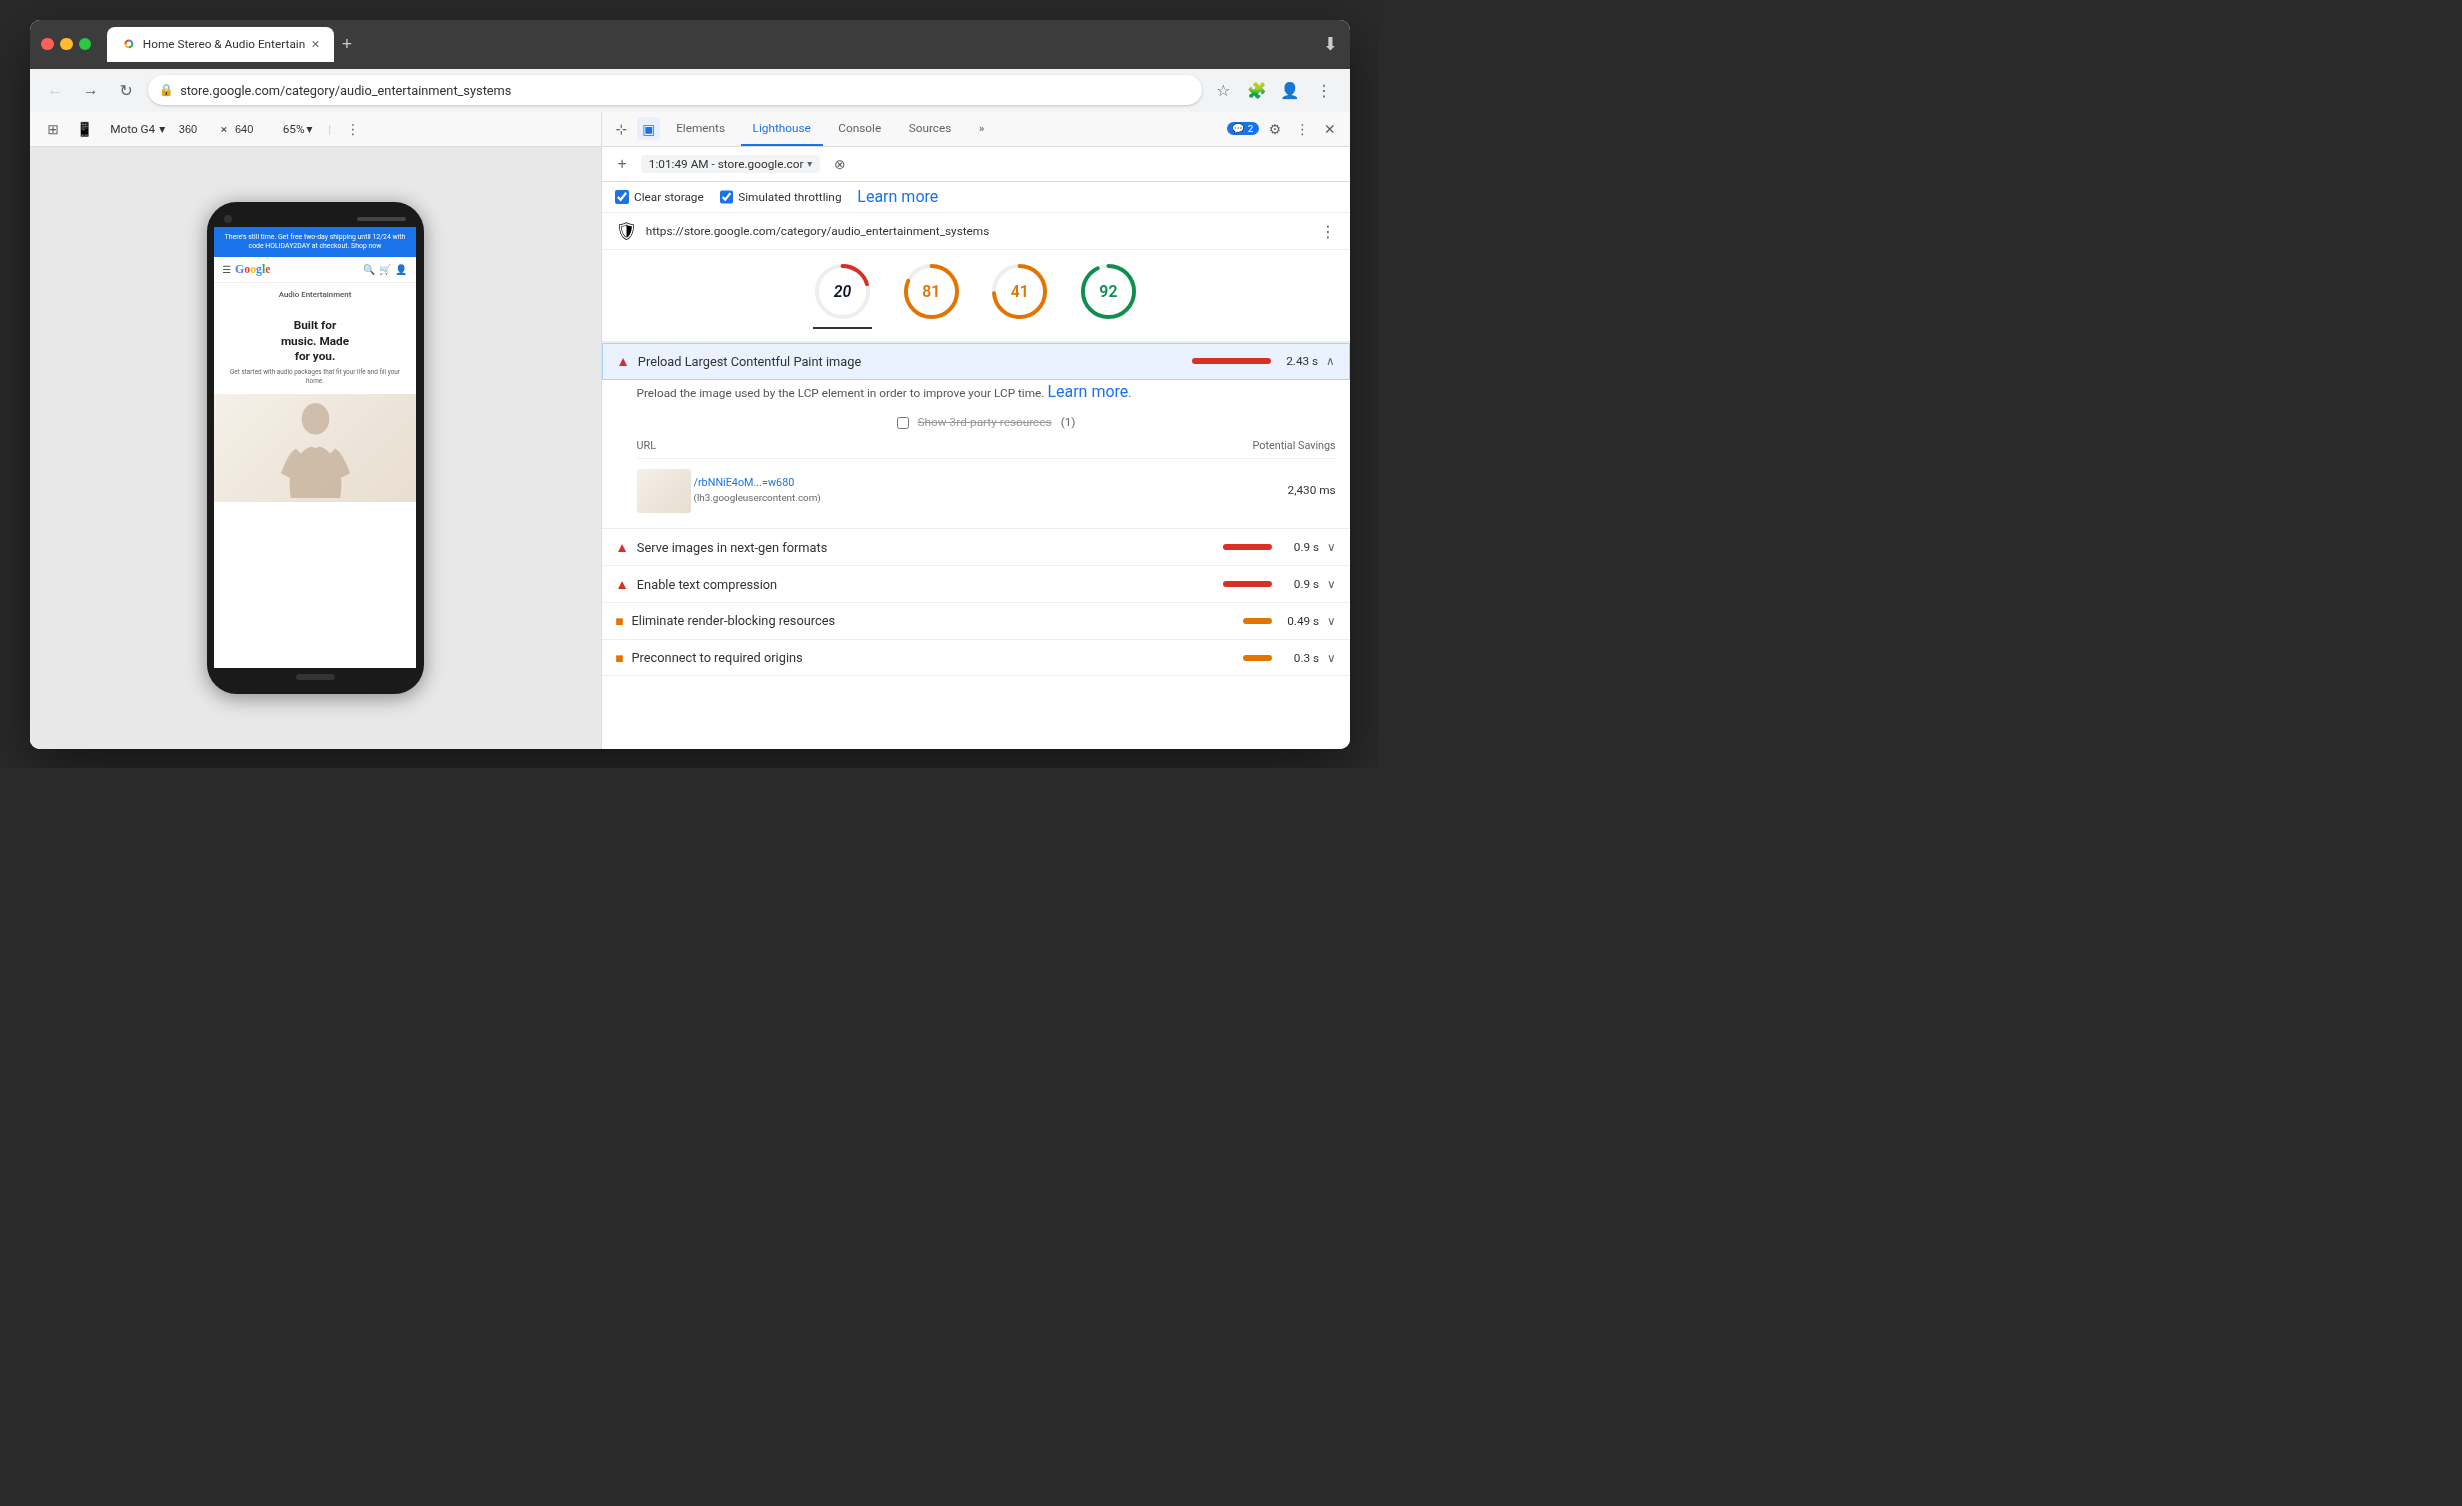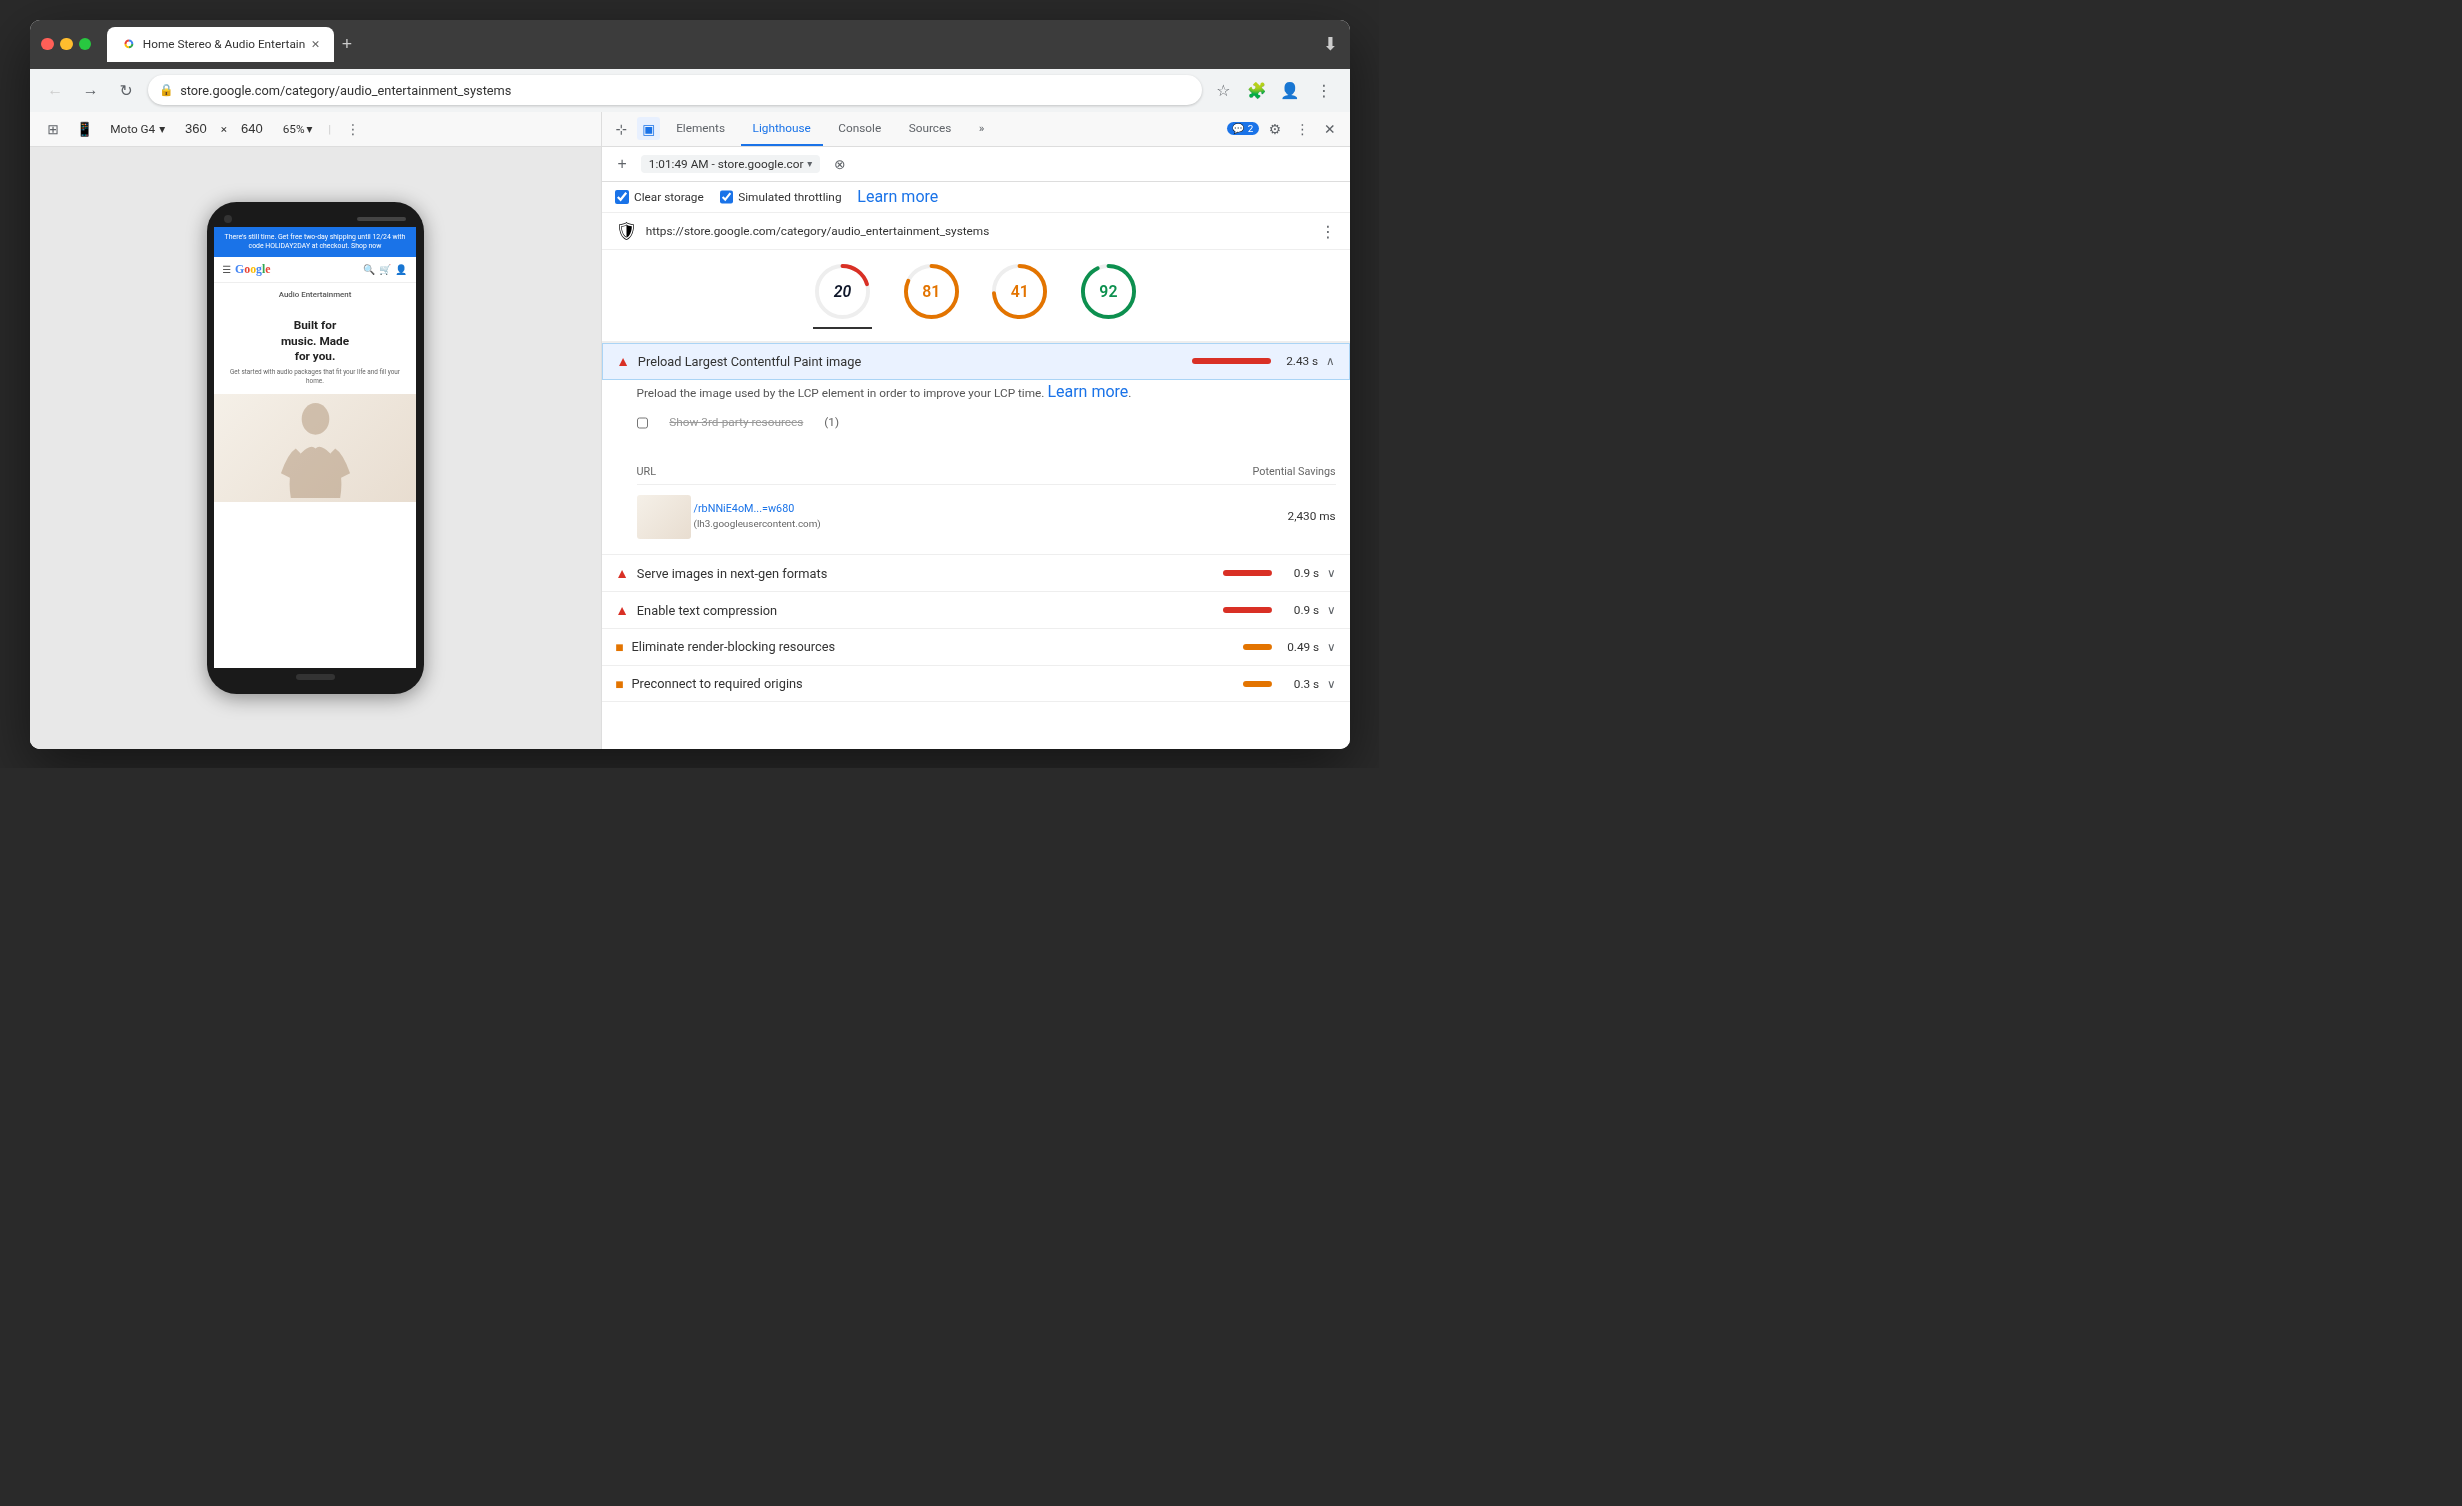--- a/index.html
+++ b/index.html
@@ -196,23 +196,22 @@
       align-items: center;
       gap: 3.9px;
       cursor: pointer;
       padding: 2px 5.9px;
       border-radius: 3px;
     }
     .dim-input {
       width: 34px;
       background: none;
       border: none;
-      font-size: 13px;
-      color: #333;
-      text-align: center;
+      font-size: 11px;
+      color: #333;
     }
     .zoom-select {
       display: flex;
       align-items: center;
       gap: 2px;
       cursor: pointer;
       padding: 2px 5.9px;
       border-radius: 3px;
     }
     .toolbar-sep {
@@ -641,24 +640,24 @@
       line-height: 1.5;
     }
     .audit-description {
       margin-bottom: 9.9px;
     }
     .audit-description a {
       color: #1a73e8;
     }
     .third-party-row {
       display: flex;
-      justify-content: flex-start;
-      align-items: center;
-      gap: 21px;
-      margin-bottom: 28px;
+      justify-content: center;
+      align-items: center;
+      gap: 9px;
+      margin-bottom: 2px;
       color: #666;
       font-size: 11.8px;
     }
     .third-party-checkbox {
       width: 11.8px;
       height: 11.8px;
       accent-color: #ccc;
     }
     .strikethrough {
       text-decoration: line-through;

